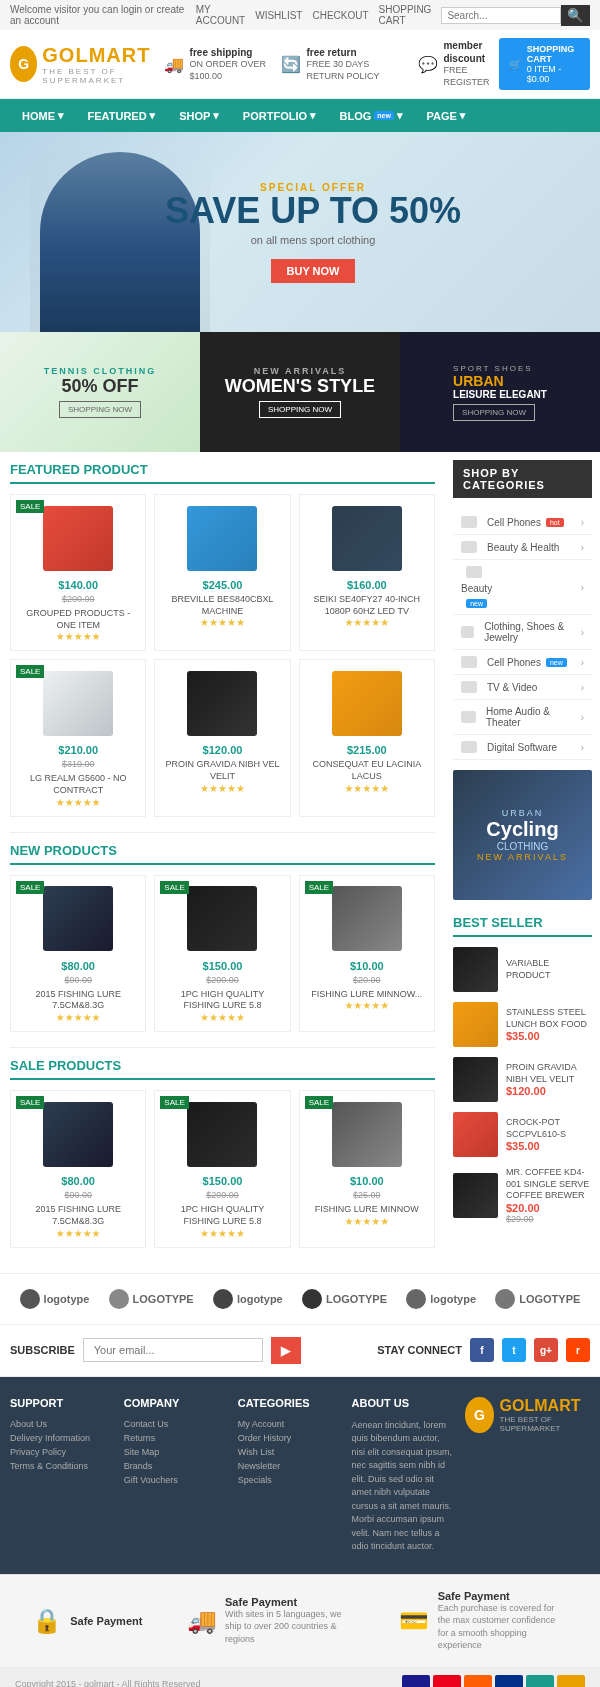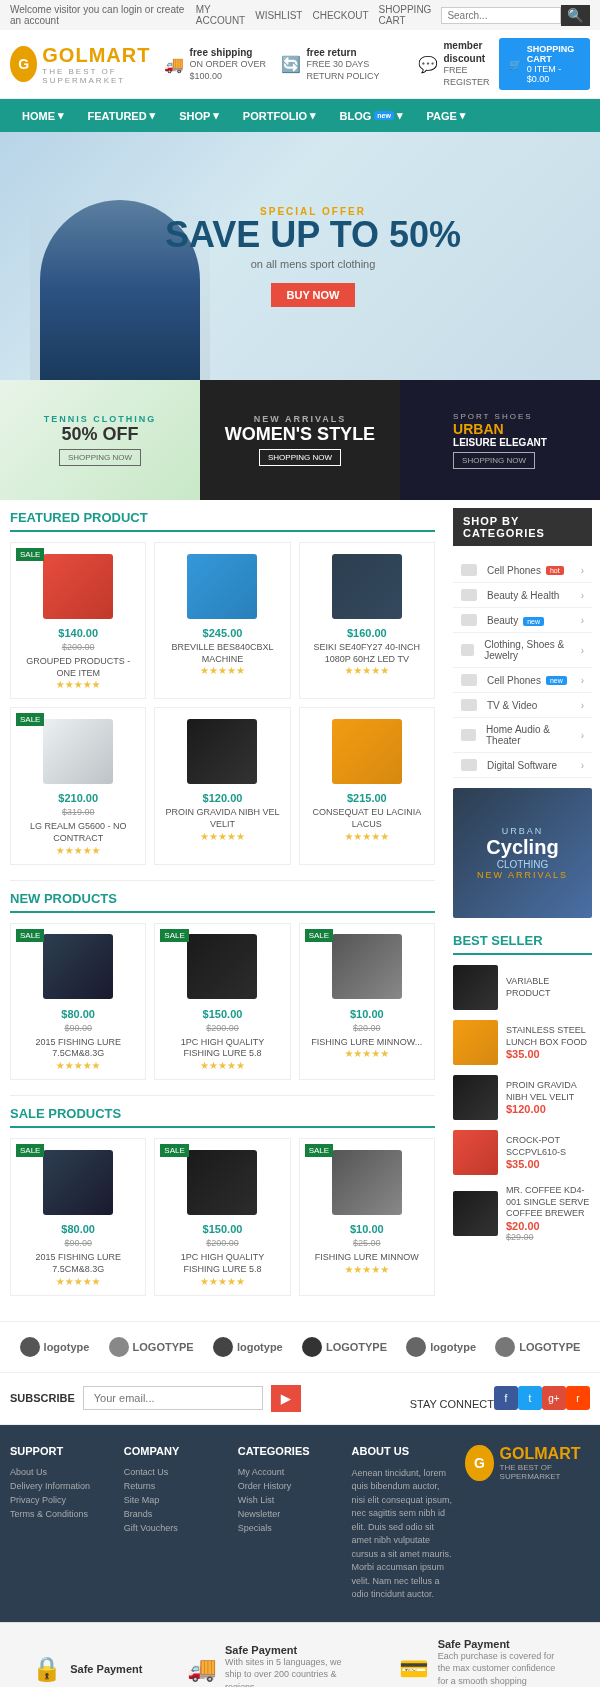--- a/index.html
+++ b/index.html
@@ -27,21 +27,21 @@
     .benefit-text strong { font-size: 10px; color: #333; display: block; }
     .cart-btn { background: #2196f3; color: #fff; padding: 6px 10px; border-radius: 3px; font-size: 10px; display: flex; align-items: center; gap: 5px; cursor: pointer; }
 
     
     .nav { background: #1a9b8c; display: flex; align-items: center; padding: 0 10px; }
     .nav-item { color: #fff; padding: 10px 12px; font-size: 11px; font-weight: bold; cursor: pointer; display: flex; align-items: center; gap: 3px; position: relative; }
     .nav-badge { background: #f00; color: #fff; font-size: 7px; padding: 1px 3px; border-radius: 2px; }
     .nav-badge.blue { background: #2196f3; }
 
     
-    .hero { background: linear-gradient(135deg, #b8d4e8 0%, #d4e8f0 40%, #c8dce8 100%); height: 248px; display: flex; align-items: center; justify-content: center; position: relative; overflow: hidden; padding-left: 26px; }
+    .hero { background: linear-gradient(135deg, #b8d4e8 0%, #d4e8f0 40%, #c8dce8 100%); height: 200px; display: flex; align-items: center; justify-content: center; position: relative; overflow: hidden; padding-left: 26px; }
     .hero-content { text-align: center; z-index: 2; }
     .hero-special { color: #e8a000; font-size: 10px; font-weight: bold; letter-spacing: 2px; }
     .hero-title { color: #1a5276; font-size: 36px; font-weight: 900; line-height: 1; }
     .hero-sub { color: #666; font-size: 11px; margin: 5px 0; }
     .hero-btn { background: #e74c3c; color: #fff; padding: 6px 16px; border: none; font-size: 11px; cursor: pointer; font-weight: bold; margin-top: 8px; }
     .hero-person { position: absolute; left: 30px; bottom: 0; width: 180px; height: 190px; background: linear-gradient(to bottom, transparent, rgba(0,0,0,0.05)); display: flex; align-items: flex-end; justify-content: center; overflow: hidden; }
     .hero-figure { width: 160px; height: 180px; background: linear-gradient(180deg, #5a7fa0 0%, #2c5282 50%, #1a3a5c 100%); border-radius: 80px 80px 0 0; position: relative; }
 
     
     .sub-banners { display: flex; height: 120px; }
@@ -111,21 +111,21 @@
     .brands-bar { background: #fff; border-top: 1px solid #eee; border-bottom: 1px solid #eee; padding: 15px 10px; display: flex; justify-content: space-around; align-items: center; }
     .brand-logo { display: flex; align-items: center; gap: 4px; color: #666; font-size: 11px; font-weight: bold; }
     .brand-icon { width: 20px; height: 20px; background: #333; border-radius: 50%; }
 
     
     .subscribe-bar { background: #fff; border-bottom: 1px solid #eee; padding: 12px 10px; display: flex; justify-content: space-between; align-items: center; }
     .subscribe-left { display: flex; align-items: center; gap: 8px; }
     .subscribe-label { font-size: 11px; font-weight: bold; color: #333; }
     .subscribe-input { border: 1px solid #ccc; padding: 5px 10px; font-size: 11px; width: 180px; }
     .subscribe-btn { background: #e74c3c; color: #fff; border: none; padding: 6px 10px; cursor: pointer; }
-    .stay-connect { font-size: 11px; font-weight: normal; color: #333; display: flex; align-items: flex-end; }
+    .stay-connect { font-size: 11px; font-weight: bold; color: #333; display: flex; align-items: center; gap: 8px; }
     .social-icon { width: 24px; height: 24px; background: #3b5998; border-radius: 3px; display: inline-flex; align-items: center; justify-content: center; color: #fff; font-size: 10px; cursor: pointer; }
     .social-icon.tw { background: #1da1f2; }
     .social-icon.gp { background: #dd4b39; }
     .social-icon.rs { background: #ff4500; }
 
     
     .footer-main { background: #2c3e50; color: #aaa; padding: 20px 10px; display: flex; gap: 10px; }
     .footer-col { flex: 1; }
     .footer-col-title { color: #fff; font-size: 11px; font-weight: bold; margin-bottom: 10px; text-transform: uppercase; }
     .footer-link { font-size: 9px; color: #aaa; display: block; margin-bottom: 4px; cursor: pointer; }
@@ -437,21 +437,21 @@
         <span class="cat-arrow">›</span>
       </div>
       <div class="cat-item">
         <div style="display:flex;align-items:center;gap:5px;">
           <div class="cat-icon"></div>
           <span>Beauty &amp; Health</span>
         </div>
         <span class="cat-arrow">›</span>
       </div>
       <div class="cat-item">
-        <div style="display:flex;align-items:flex-end;gap:5px;">
+        <div style="display:flex;align-items:center;gap:5px;flex-direction:column;">
           <div class="cat-icon"></div>
           <span>Beauty</span>
           <span class="cat-badge blue">new</span>
         </div>
         <span class="cat-arrow">›</span>
       </div>
       <div class="cat-item">
         <div style="display:flex;align-items:center;gap:5px;">
           <div class="cat-icon"></div>
           <span>Clothing, Shoes &amp; Jewelry</span>

